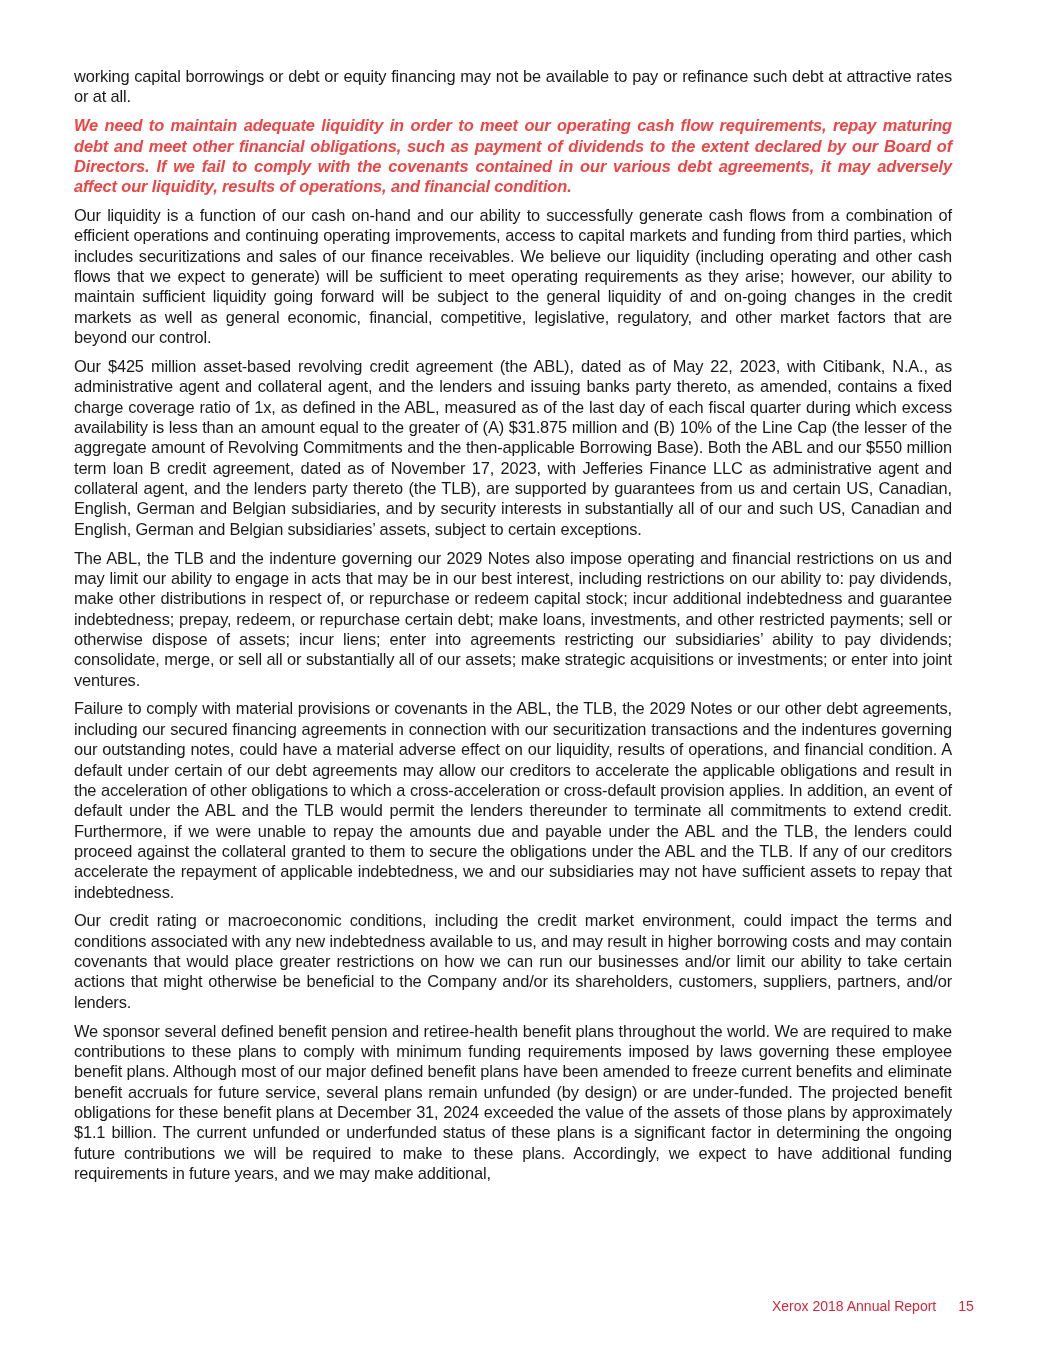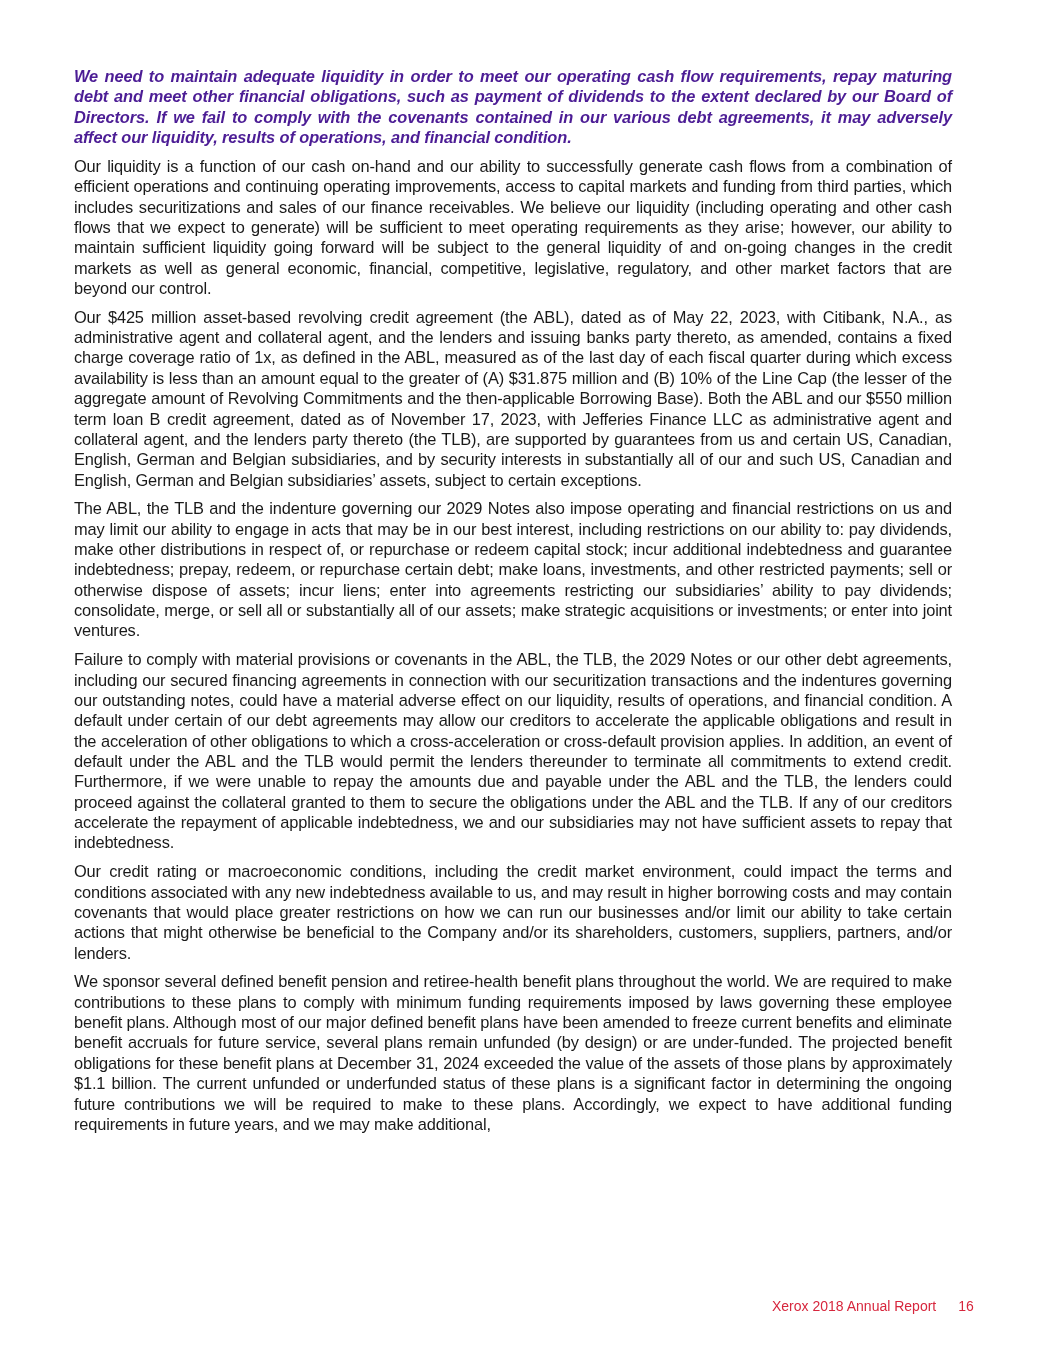--- a/index.html
+++ b/index.html
@@ -13,44 +13,45 @@
     font-size: 16.4px;
     line-height: 20.35px;
     color: #1a1a1a;
   }
   .page p {
     margin: 0 0 8.5px 0;
     text-align: justify;
     letter-spacing: -0.15px;
   }
   .page p.heading {
-    color: #4c1d95;
+    color: #ef4444;
     font-weight: bold;
     font-style: italic;
     letter-spacing: -0.1px;
   }
   .footer {
     position: absolute;
     top: 1298px;
     left: 772px;
     font-family: "Liberation Sans", sans-serif;
     font-size: 14px;
     color: #d7263d;
     white-space: nowrap;
   }
   .footer .pagenum { margin-left: 22px; }
 </style>
 </head>
 <body>
 
 <div class="page">
+  <p class="body">working capital borrowings or debt or equity financing may not be available to pay or refinance such debt at attractive rates or at all.</p>
   <p class="heading">We need to maintain adequate liquidity in order to meet our operating cash flow requirements, repay maturing debt and meet other financial obligations, such as payment of dividends to the extent declared by our Board of Directors. If we fail to comply with the covenants contained in our various debt agreements, it may adversely affect our liquidity, results of operations, and financial condition.</p>
   <p class="body">Our liquidity is a function of our cash on-hand and our ability to successfully generate cash flows from a combination of efficient operations and continuing operating improvements, access to capital markets and funding from third parties, which includes securitizations and sales of our finance receivables. We believe our liquidity (including operating and other cash flows that we expect to generate) will be sufficient to meet operating requirements as they arise; however, our ability to maintain sufficient liquidity going forward will be subject to the general liquidity of and on-going changes in the credit markets as well as general economic, financial, competitive, legislative, regulatory, and other market factors that are beyond our control.</p>
   <p class="body">Our $425 million asset-based revolving credit agreement (the ABL), dated as of May 22, 2023, with Citibank, N.A., as administrative agent and collateral agent, and the lenders and issuing banks party thereto, as amended, contains a fixed charge coverage ratio of 1x, as defined in the ABL, measured as of the last day of each fiscal quarter during which excess availability is less than an amount equal to the greater of (A) $31.875 million and (B) 10% of the Line Cap (the lesser of the aggregate amount of Revolving Commitments and the then-applicable Borrowing Base). Both the ABL and our $550 million term loan B credit agreement, dated as of November 17, 2023, with Jefferies Finance LLC as administrative agent and collateral agent, and the lenders party thereto (the TLB), are supported by guarantees from us and certain US, Canadian, English, German and Belgian subsidiaries, and by security interests in substantially all of our and such US, Canadian and English, German and Belgian subsidiaries’ assets, subject to certain exceptions.</p>
   <p class="body">The ABL, the TLB and the indenture governing our 2029 Notes also impose operating and financial restrictions on us and may limit our ability to engage in acts that may be in our best interest, including restrictions on our ability to: pay dividends, make other distributions in respect of, or repurchase or redeem capital stock; incur additional indebtedness and guarantee indebtedness; prepay, redeem, or repurchase certain debt; make loans, investments, and other restricted payments; sell or otherwise dispose of assets; incur liens; enter into agreements restricting our subsidiaries’ ability to pay dividends; consolidate, merge, or sell all or substantially all of our assets; make strategic acquisitions or investments; or enter into joint ventures.</p>
   <p class="body">Failure to comply with material provisions or covenants in the ABL, the TLB, the 2029 Notes or our other debt agreements, including our secured financing agreements in connection with our securitization transactions and the indentures governing our outstanding notes, could have a material adverse effect on our liquidity, results of operations, and financial condition. A default under certain of our debt agreements may allow our creditors to accelerate the applicable obligations and result in the acceleration of other obligations to which a cross-acceleration or cross-default provision applies. In addition, an event of default under the ABL and the TLB would permit the lenders thereunder to terminate all commitments to extend credit. Furthermore, if we were unable to repay the amounts due and payable under the ABL and the TLB, the lenders could proceed against the collateral granted to them to secure the obligations under the ABL and the TLB. If any of our creditors accelerate the repayment of applicable indebtedness, we and our subsidiaries may not have sufficient assets to repay that indebtedness.</p>
   <p class="body">Our credit rating or macroeconomic conditions, including the credit market environment, could impact the terms and conditions associated with any new indebtedness available to us, and may result in higher borrowing costs and may contain covenants that would place greater restrictions on how we can run our businesses and/or limit our ability to take certain actions that might otherwise be beneficial to the Company and/or its shareholders, customers, suppliers, partners, and/or lenders.</p>
   <p class="body">We sponsor several defined benefit pension and retiree-health benefit plans throughout the world. We are required to make contributions to these plans to comply with minimum funding requirements imposed by laws governing these employee benefit plans. Although most of our major defined benefit plans have been amended to freeze current benefits and eliminate benefit accruals for future service, several plans remain unfunded (by design) or are under-funded. The projected benefit obligations for these benefit plans at December 31, 2024 exceeded the value of the assets of those plans by approximately $1.1 billion. The current unfunded or underfunded status of these plans is a significant factor in determining the ongoing future contributions we will be required to make to these plans. Accordingly, we expect to have additional funding requirements in future years, and we may make additional,</p>
 </div>
 
 <div class="footer">
-  <span>Xerox 2018 Annual Report</span><span class="pagenum">16</span>
+  <span>Xerox 2018 Annual Report</span><span class="pagenum">15</span>
 </div>
 
 </body></html>

